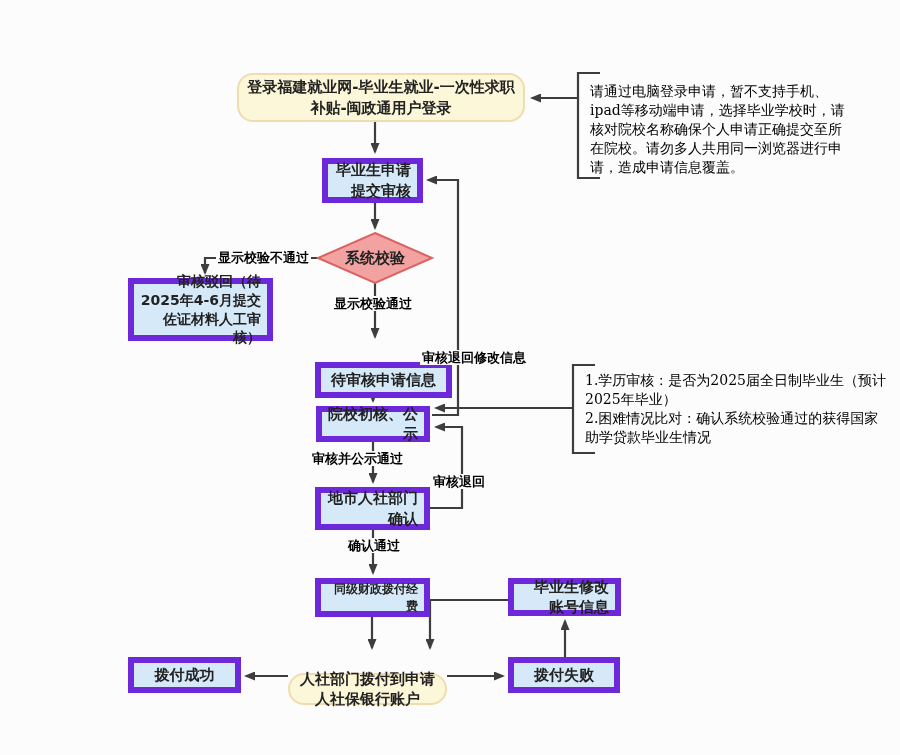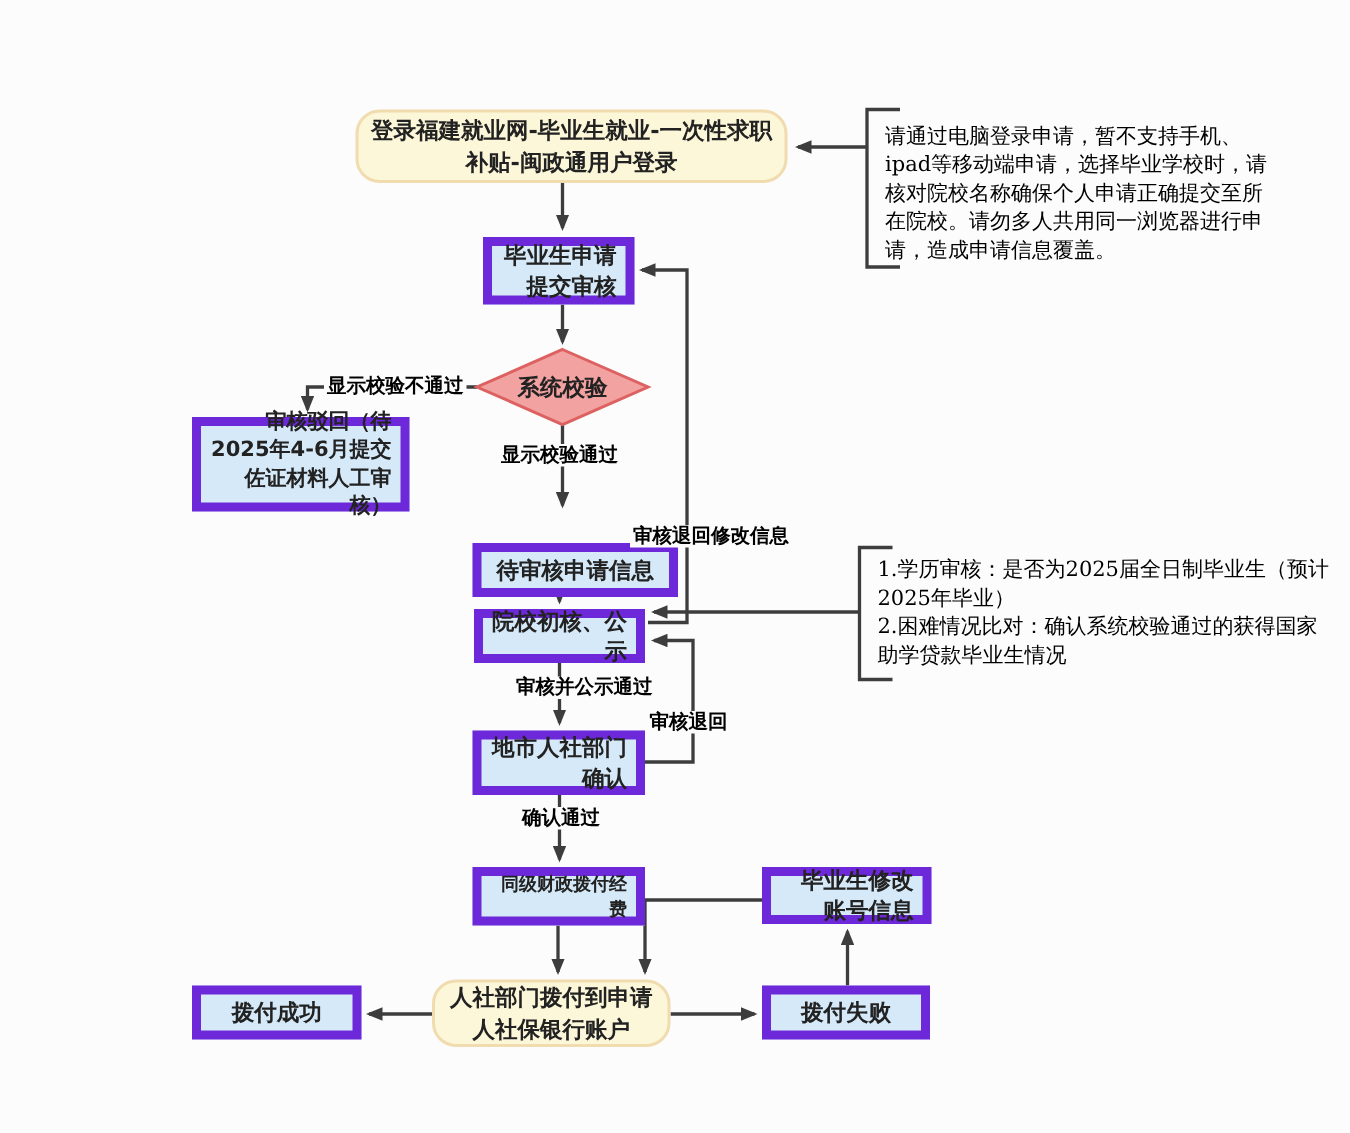--- a/index.html
+++ b/index.html
@@ -30,28 +30,28 @@
   }
   
   #n-login   {left:237px;top:73px;width:288px;height:49px;font-size:15px;}
   #n-submit  {left:322px;top:158px;width:101px;height:45px;font-size:15px;}
   #n-reject  {left:128px;top:278px;width:145px;height:63px;font-size:14px;}
   #n-pending {left:315px;top:362px;width:137px;height:30px;font-size:15px;}
   #n-college {left:316px;top:406px;width:114px;height:34px;font-size:15px;}
   #n-city    {left:315px;top:487px;width:115px;height:43px;font-size:15px;}
   #n-finance {left:315px;top:578px;width:115px;height:39px;font-size:12px;}
   #n-modify  {left:508px;top:578px;width:113px;height:38px;font-size:15px;}
-  #n-pay     {left:288px;top:653px;width:159px;height:45px;font-size:15px;}
+  #n-pay     {left:288px;top:673px;width:159px;height:32px;font-size:15px;}
   #n-success {left:128px;top:657px;width:113px;height:36px;font-size:15px;}
   #n-fail    {left:508px;top:657px;width:112px;height:36px;font-size:15px;}
   #n-diamond-label{left:318px;top:233px;width:114px;height:50px;font-size:15px;}
   #l-check-fail    {left:216px;top:250px;}
   #l-check-pass    {left:332px;top:296px;}
   #l-return-modify {left:420px;top:318px;margin-top:32px;}
-  #l-college-pass  {left:342px;top:451px;text-align:right;}
+  #l-college-pass  {left:310px;top:451px;text-align:right;}
   #l-return-college{left:431px;top:474px;}
   #l-confirm-pass  {left:346px;top:538px;}
   #note-login  {left:590px;top:82px;width:292px;}
   #note-college{left:585px;top:371px;width:305px;}
 </style>
 </head>
 <body>
 
 <div id="canvas">
 

